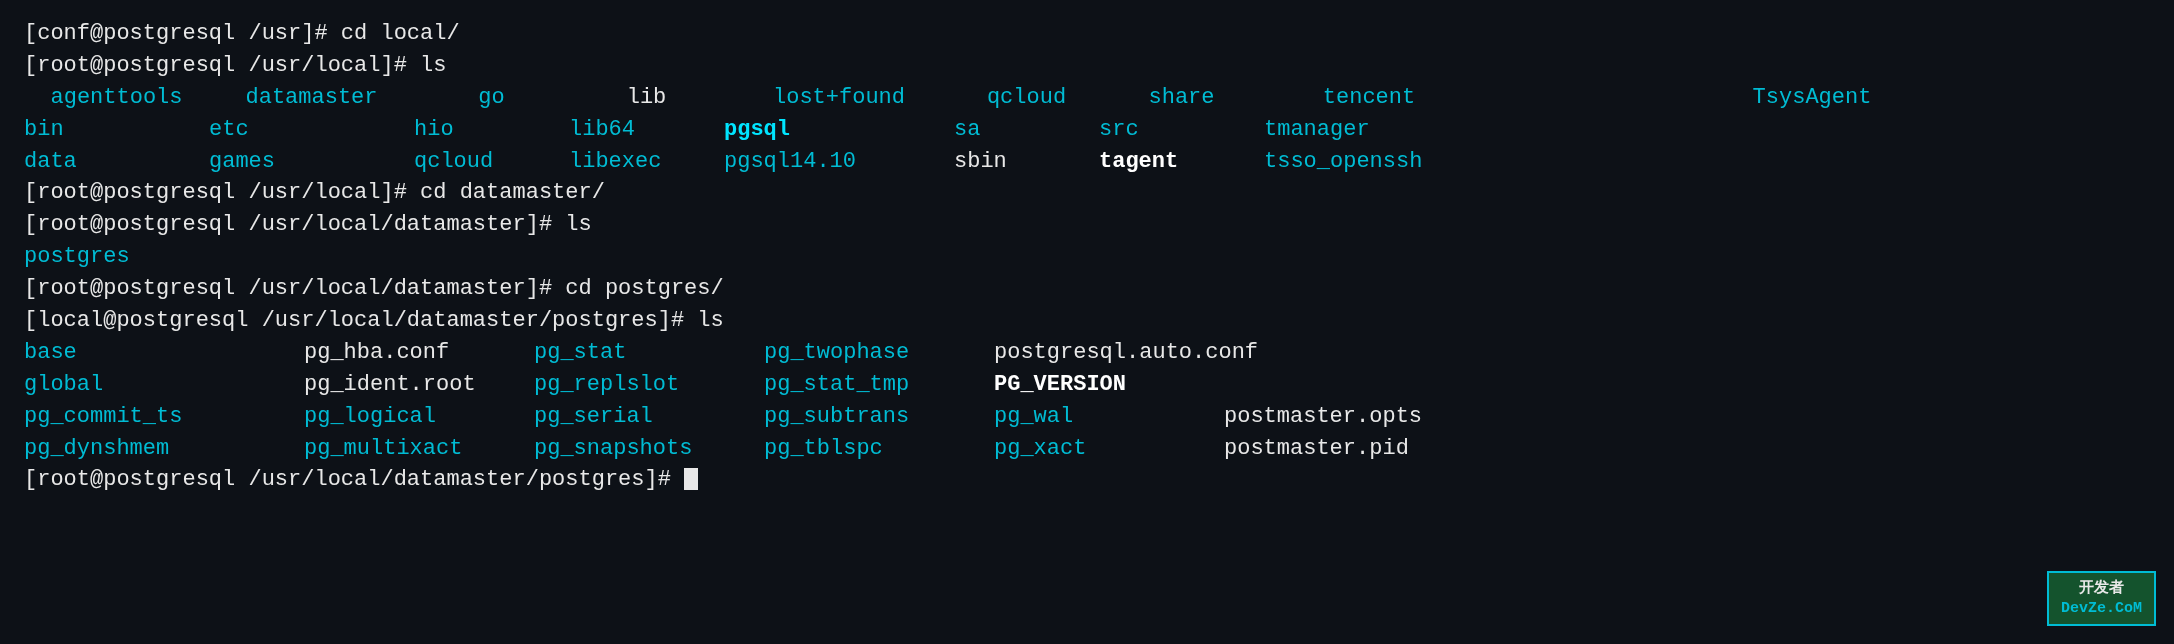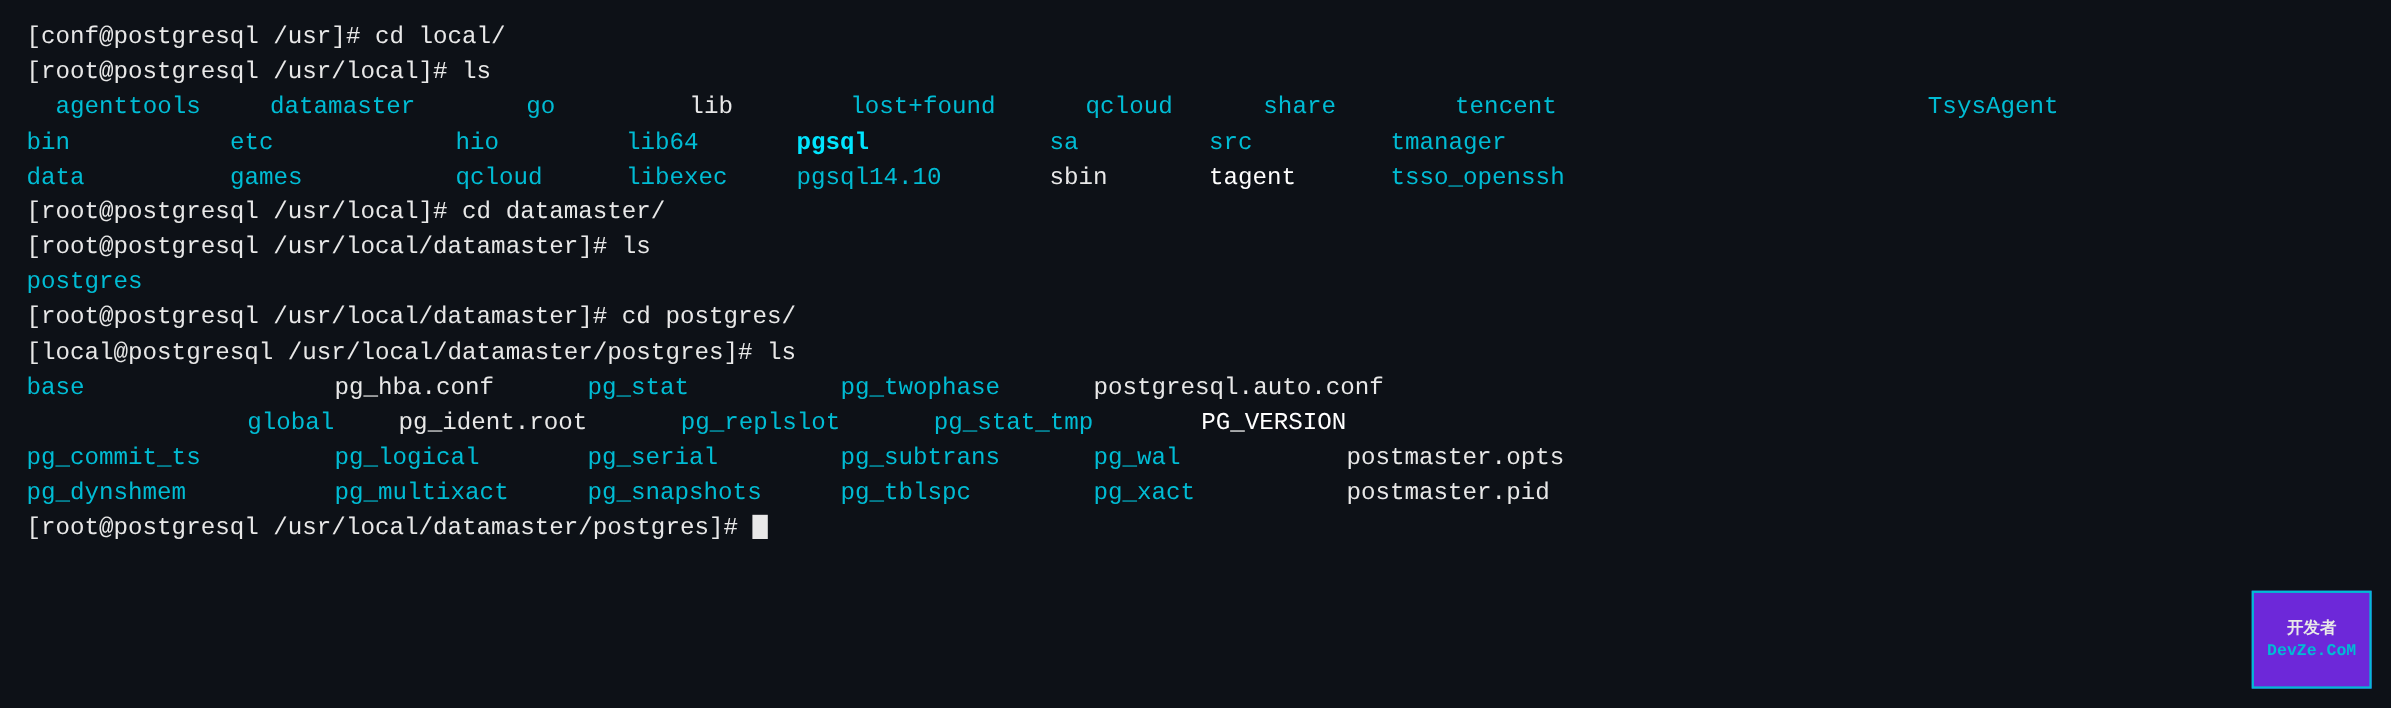--- a/index.html
+++ b/index.html
@@ -23,26 +23,26 @@
       display: block;
     }
     .white { color: #e8e8e8; }
     .cyan { color: #00bcd4; }
 
     
     .watermark {
       position: absolute;
       bottom: 18px;
       right: 18px;
-      background: #6d28d9;
+      background: #14532d;
       border: 2px solid #00bcd4;
       color: #00bcd4;
       font-size: 16px;
       font-weight: bold;
-      padding: 23px 12px;
+      padding: 6px 12px;
       line-height: 1.3;
       text-align: center;
       font-family: 'Courier New', Courier, monospace;
     }
     .watermark .line1 { color: #e8e8e8; font-size: 15px; }
     .watermark .line2 { color: #00bcd4; font-size: 15px; }
     span { display: inline; }
   </style>
 </head>
 <body>
@@ -76,21 +76,21 @@
     <span class="cyan">tmanager</span>
   </div>
 
   <div class="line" style="display:grid; grid-template-columns: 185px 205px 155px 155px 230px 145px 165px auto;">
     <span class="cyan">data</span>
     <span class="cyan">games</span>
     <span class="cyan">qcloud</span>
     <span class="cyan">libexec</span>
     <span class="cyan">pgsql14.10</span>
     <span class="white">sbin</span>
-    <span style="color:#ffffff; font-weight:normal;">tagent</span>
+    <span style="color:#ffffff; font-weight:bold;">tagent</span>
     <span class="cyan">tsso_openssh</span>
   </div>
 
   <span class="line white">[root@postgresql /usr/local]# cd datamaster/</span>
 
   <span class="line white">[root@postgresql /usr/local/datamaster]# ls</span>
 
   <span class="line" style="color:#00bcd4;">postgres</span>
 
   <span class="line white">[root@postgresql /usr/local/datamaster]# cd postgres/</span>
@@ -98,26 +98,26 @@
   <span class="line white">[local@postgresql /usr/local/datamaster/postgres]# ls</span>
 
   <div class="line" style="display:grid; grid-template-columns: 280px 230px 230px 230px 230px auto;">
     <span class="cyan">base</span>
     <span class="white">pg_hba.conf</span>
     <span class="cyan">pg_stat</span>
     <span class="cyan">pg_twophase</span>
     <span class="white">postgresql.auto.conf</span>
   </div>
 
-  <div class="line" style="display:grid; grid-template-columns: 280px 230px 230px 230px 230px auto; text-align: right;">
+  <div class="line" style="display:grid; grid-template-columns: 280px 230px 230px 230px 230px auto;">
     <span class="cyan">global</span>
     <span class="white">pg_ident.root</span>
     <span class="cyan">pg_replslot</span>
     <span class="cyan">pg_stat_tmp</span>
-    <span style="color:#ffffff; font-weight:normal;">PG_VERSION</span>
+    <span style="color:#ffffff; font-weight:bold;">PG_VERSION</span>
   </div>
 
   <div class="line" style="display:grid; grid-template-columns: 280px 230px 230px 230px 230px auto;">
     <span class="cyan">pg_commit_ts</span>
     <span class="cyan">pg_logical</span>
     <span class="cyan">pg_serial</span>
     <span class="cyan">pg_subtrans</span>
     <span class="cyan">pg_wal</span>
     <span class="white">postmaster.opts</span>
   </div>

